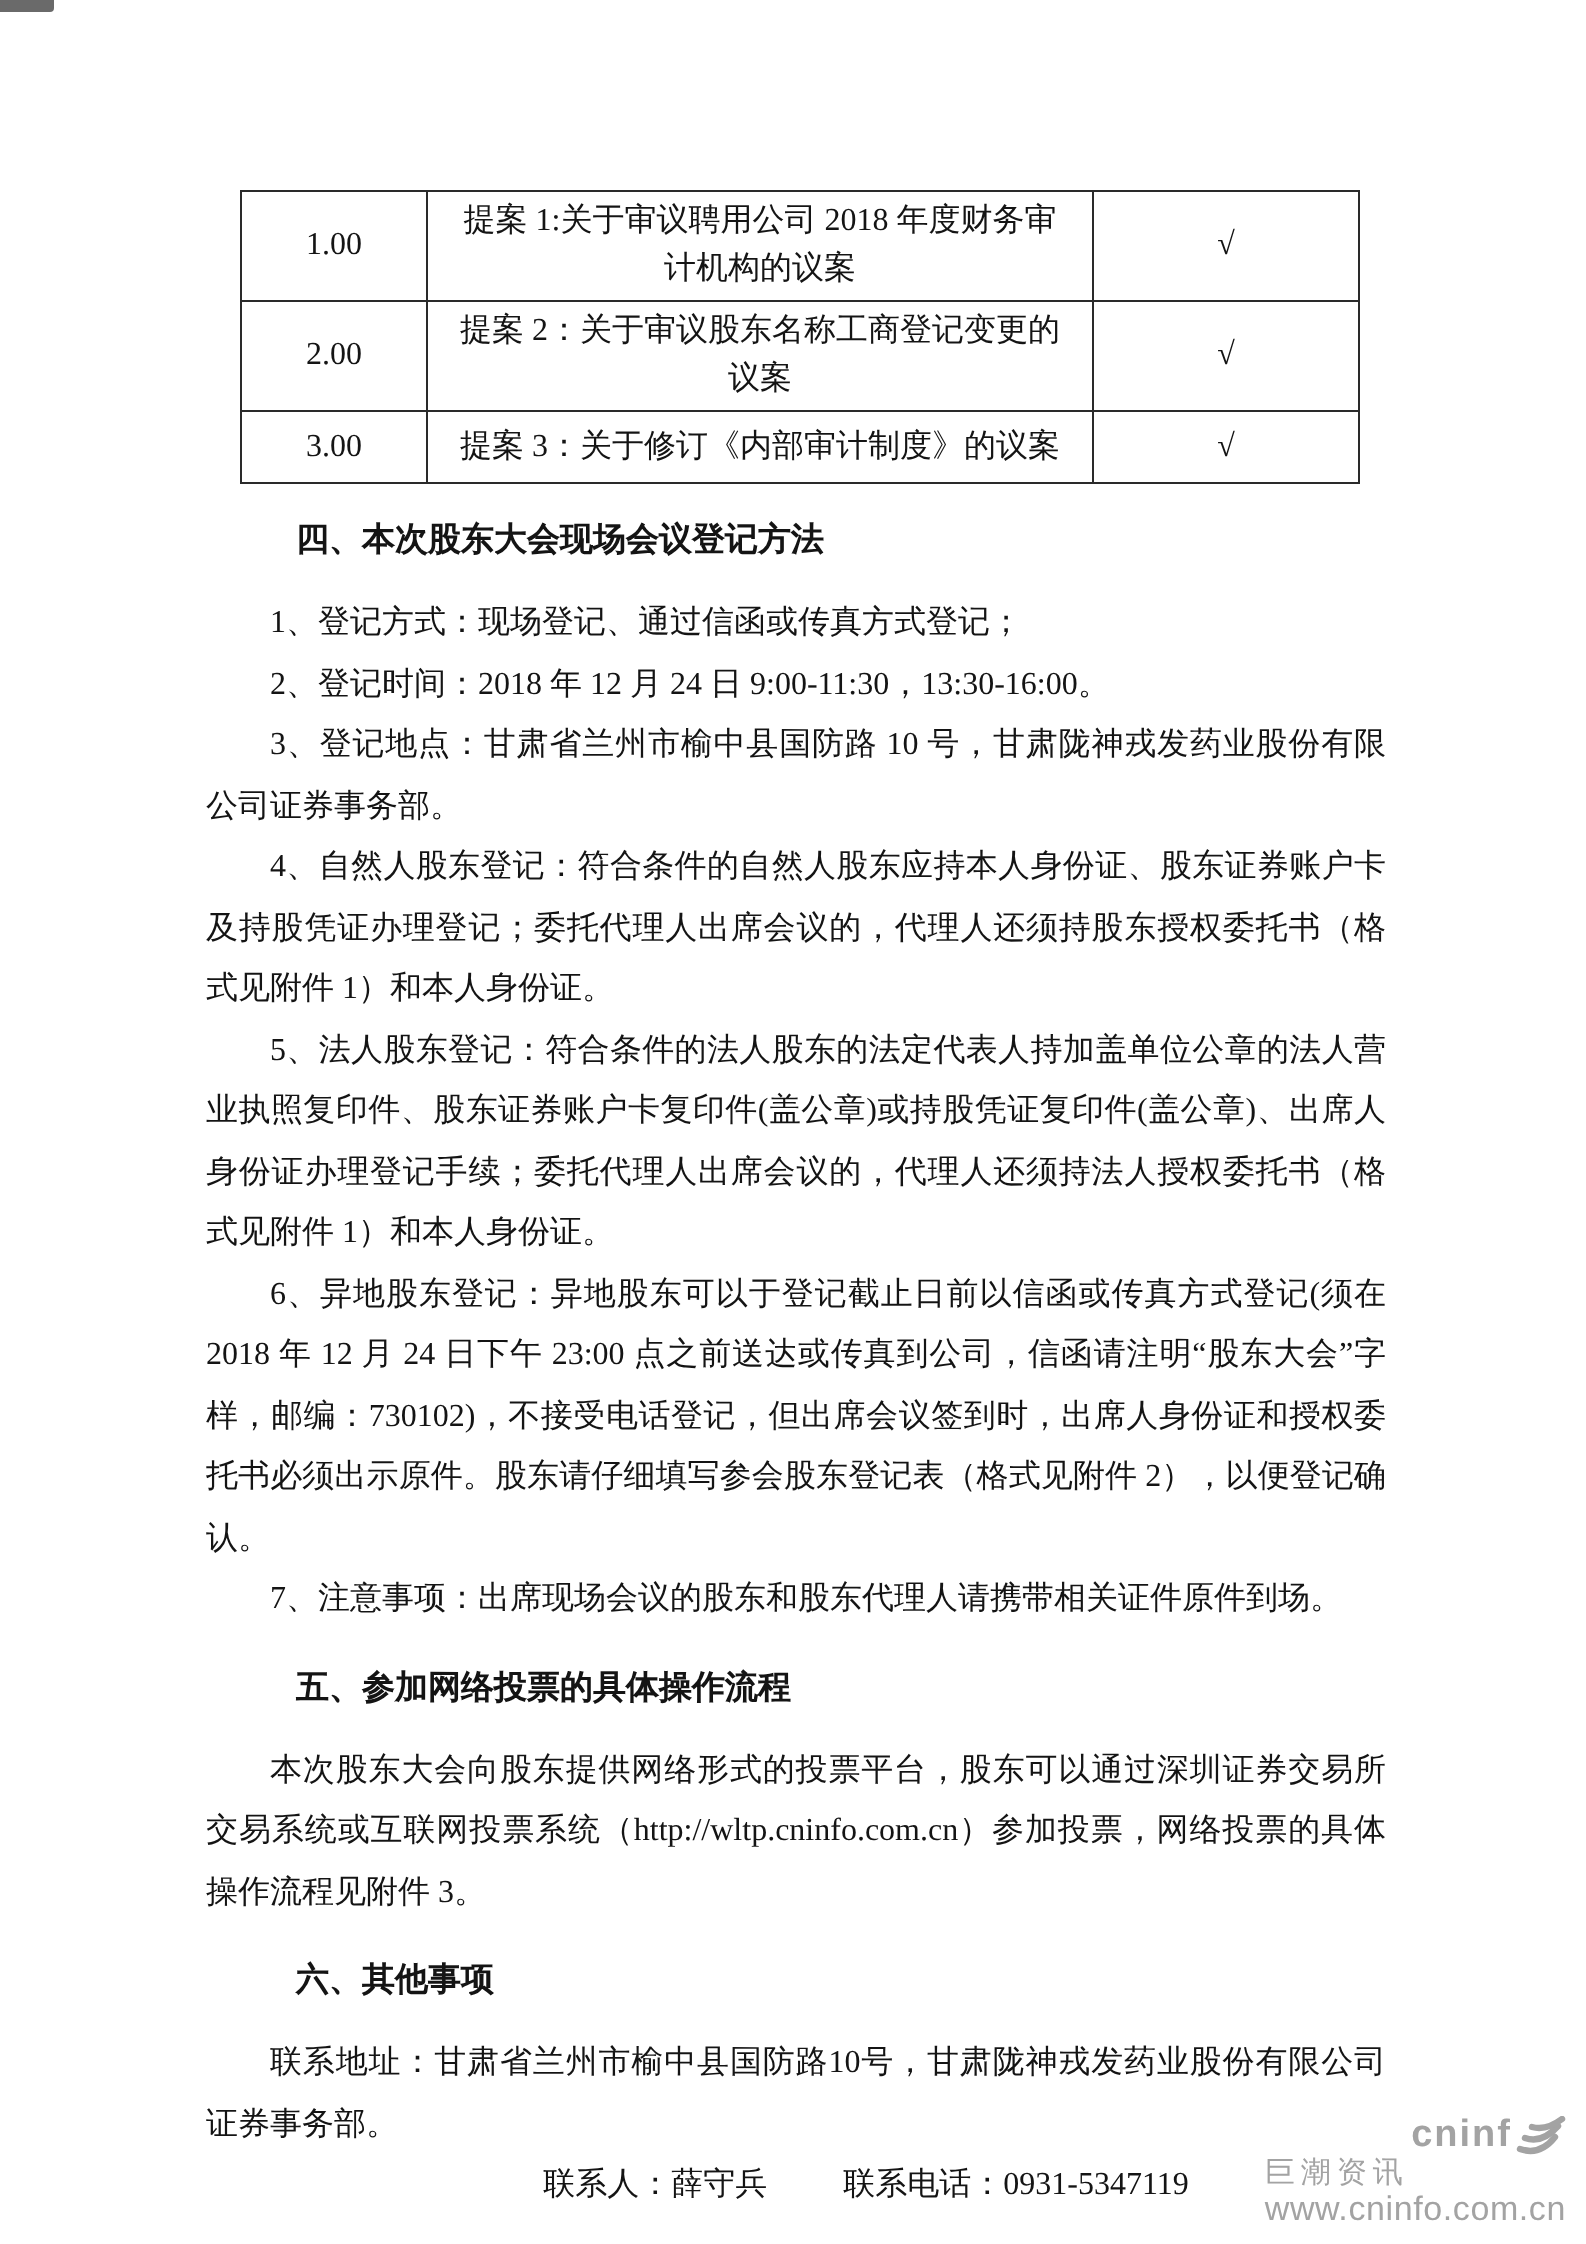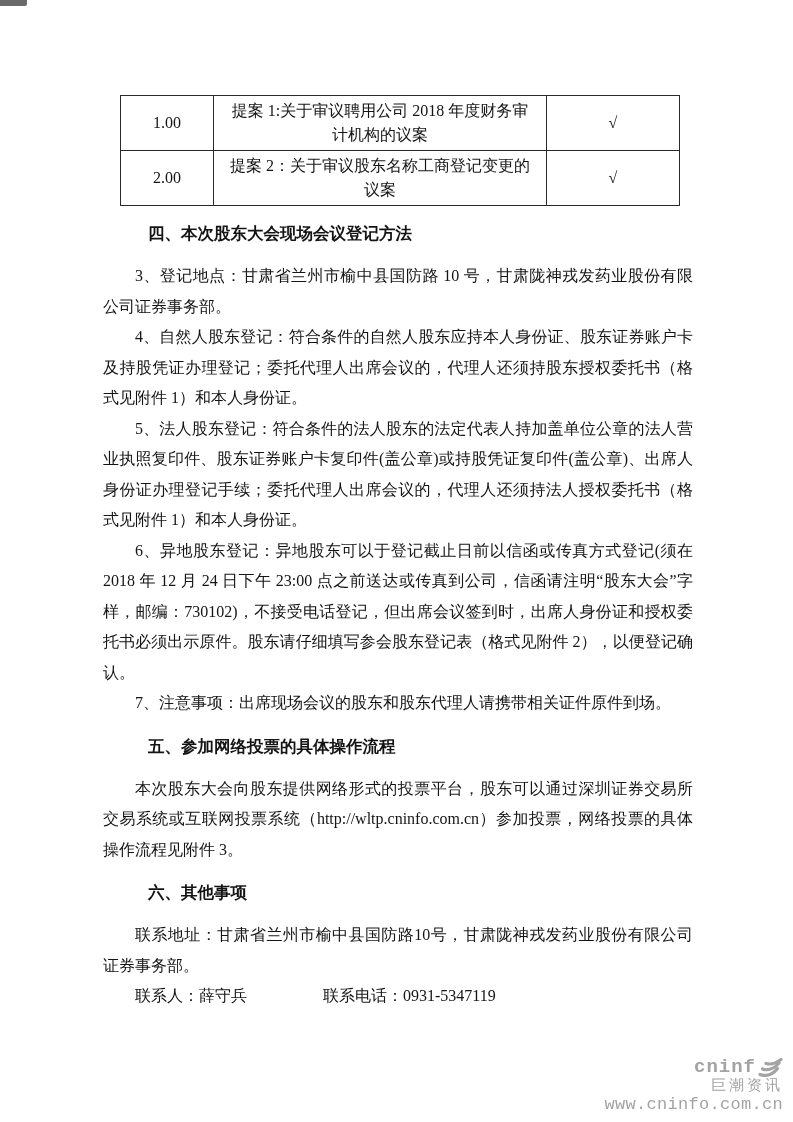--- a/index.html
+++ b/index.html
@@ -55,30 +55,30 @@
   p.body-para {
     margin: 0;
     line-height: 30.5px;
     text-align: justify;
     text-indent: 2em;
   }
   p.contact-line {
     margin: 0;
     line-height: 30.5px;
     padding-left: 2em;
-    text-align: left;
+    text-align: center;
   }
   .contact-person { display: inline-block; width: 188px; }
   .cninfo-logo {
     position: absolute;
     right: 10px;
     bottom: 7px;
-    text-align: right;
+    text-align: left;
     color: #a3a3a3;
-    font-family: Liberation Mono, monospace;
+    font-family: Liberation Sans, sans-serif;
     line-height: 1.15;
   }
   .logo-row {
     display: flex;
     align-items: center;
     justify-content: flex-end;
     gap: 2px;
   }
   .logo-brand {
     font-weight: 700;
@@ -103,24 +103,31 @@
         <tr class="r2">
           <td class="code">1.00</td>
           <td class="prop">提案 1:关于审议聘用公司 2018 年度财务审计机构的议案</td>
           <td class="vote">√</td>
         </tr>
         <tr class="r2">
           <td class="code">2.00</td>
           <td class="prop">提案 2：关于审议股东名称工商登记变更的议案</td>
           <td class="vote">√</td>
         </tr>
+        <tr class="r1">
+          <td class="code">3.00</td>
+          <td class="prop">提案 3：关于修订《内部审计制度》的议案</td>
+          <td class="vote">√</td>
+        </tr>
       </tbody>
     </table>
 
     <h3 class="sec-heading">四、本次股东大会现场会议登记方法</h3>
+    <p class="body-para">1、登记方式：现场登记、通过信函或传真方式登记；</p>
+    <p class="body-para">2、登记时间：2018 年 12 月 24 日 9:00-11:30，13:30-16:00。</p>
     <p class="body-para">3、登记地点：甘肃省兰州市榆中县国防路 10 号，甘肃陇神戎发药业股份有限公司证券事务部。</p>
     <p class="body-para">4、自然人股东登记：符合条件的自然人股东应持本人身份证、股东证券账户卡及持股凭证办理登记；委托代理人出席会议的，代理人还须持股东授权委托书（格式见附件 1）和本人身份证。</p>
     <p class="body-para">5、法人股东登记：符合条件的法人股东的法定代表人持加盖单位公章的法人营业执照复印件、股东证券账户卡复印件(盖公章)或持股凭证复印件(盖公章)、出席人身份证办理登记手续；委托代理人出席会议的，代理人还须持法人授权委托书（格式见附件 1）和本人身份证。</p>
     <p class="body-para">6、异地股东登记：异地股东可以于登记截止日前以信函或传真方式登记(须在 2018 年 12 月 24 日下午 23:00 点之前送达或传真到公司，信函请注明“股东大会”字样，邮编：730102)，不接受电话登记，但出席会议签到时，出席人身份证和授权委托书必须出示原件。股东请仔细填写参会股东登记表（格式见附件 2），以便登记确认。</p>
     <p class="body-para">7、注意事项：出席现场会议的股东和股东代理人请携带相关证件原件到场。</p>
 
     <h3 class="sec-heading">五、参加网络投票的具体操作流程</h3>
     <p class="body-para">本次股东大会向股东提供网络形式的投票平台，股东可以通过深圳证券交易所交易系统或互联网投票系统（http://wltp.cninfo.com.cn）参加投票，网络投票的具体操作流程见附件 3。</p>
 
     <h3 class="sec-heading">六、其他事项</h3>

